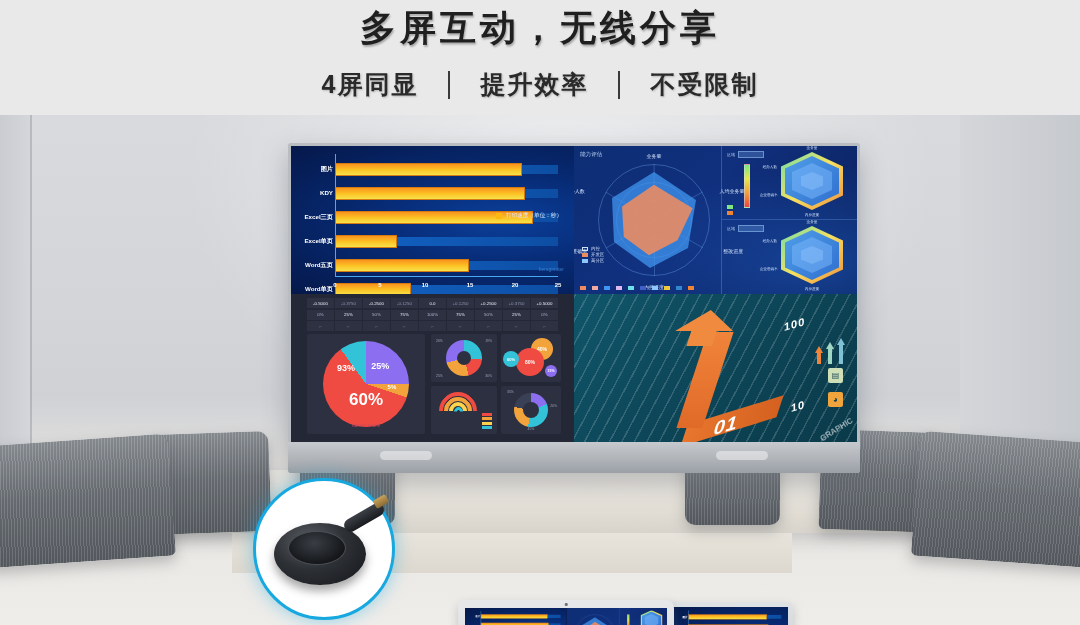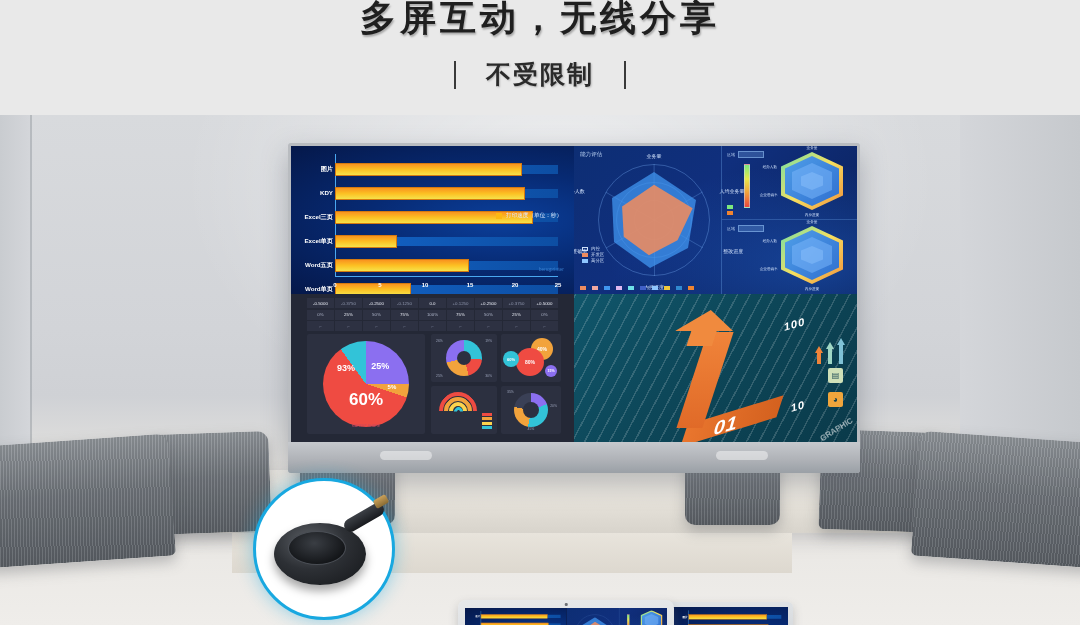--- a/index.html
+++ b/index.html
@@ -10,21 +10,21 @@
   }
   .page { position:relative; width:1080px; height:625px; }
 
   
   .header {
     position:absolute; left:0; top:0; width:1080px; height:115px;
     background:#e9e9e9; text-align:center;
   }
   .h-title {
     font-size:36px; font-weight:bold; color:#1f1f1f;
-    letter-spacing:4px; line-height:1; 
+    letter-spacing:4px; line-height:1; padding-top:10px;
     text-shadow:1px 2px 2px rgba(0,0,0,.28);
   }
   .h-sub {
     display:flex; justify-content:center; align-items:center;
     gap:30px; margin-top:22px;
     font-size:25px; font-weight:bold; color:#2a2a2a; letter-spacing:2px;
     text-shadow:1px 1px 2px rgba(0,0,0,.22);
   }
   .h-div { width:2px; height:28px; background:#3a3a3a; display:inline-block; }
 
@@ -359,23 +359,25 @@
   .m2-screen { width:100%; height:100%; background:#07143a; overflow:hidden; position:relative; }
 </style>
 </head>
 <body>
 
 <div class="page">
 
   <div class="header">
     <div class="h-title">多屏互动，无线分享</div>
     <div class="h-sub">
+      <span>4屏同显</span>
+      <span class="h-div"></span>
+      <span>提升效率</span>
       <span class="h-div"></span>
       <span>不受限制</span>
-      <span class="h-div"></span>
     </div>
   </div>
 
   <div class="scene">
     <div class="wall-l"></div>
     <div class="wall-seam"></div>
     <div class="wall-r"></div>
     <div class="wall-glow"></div>
 
     <div class="table-top"></div>

